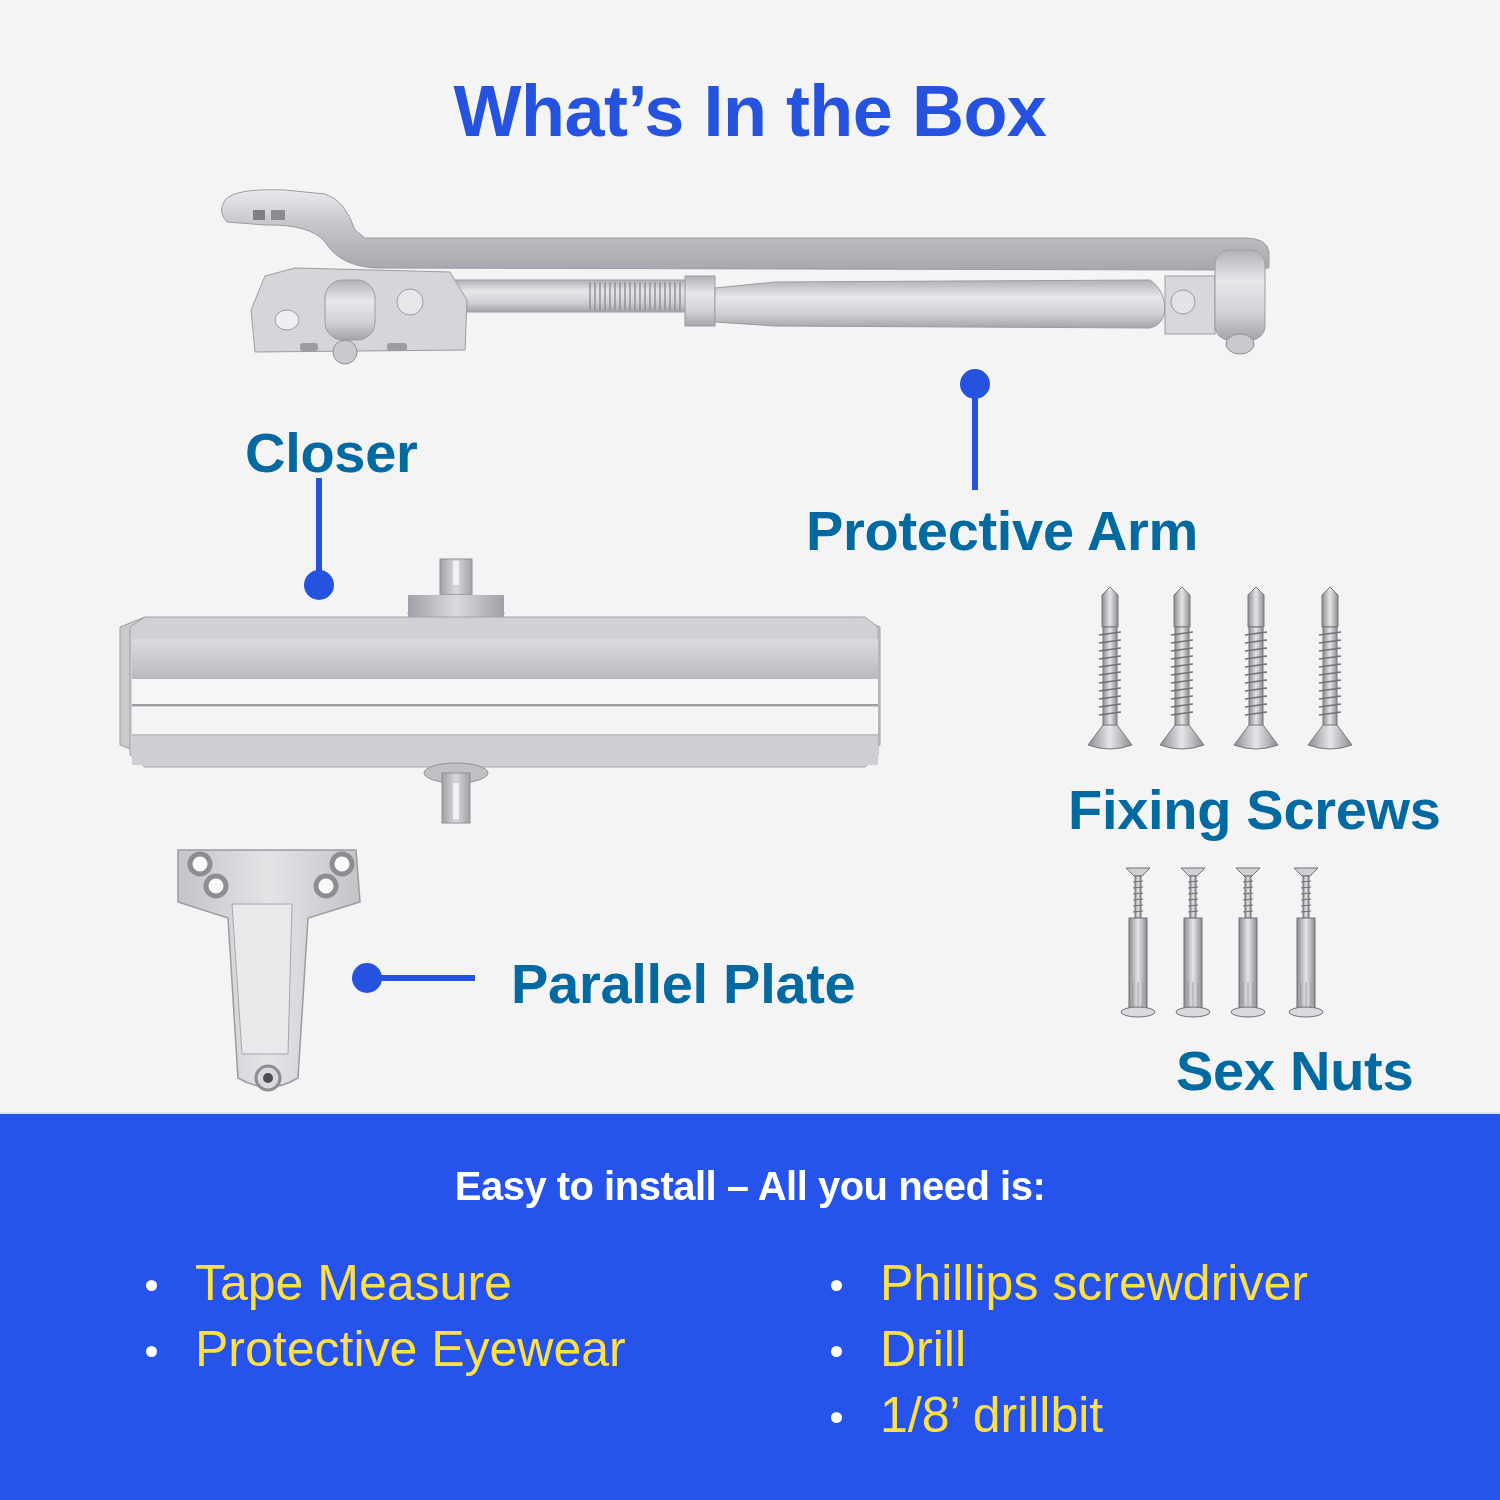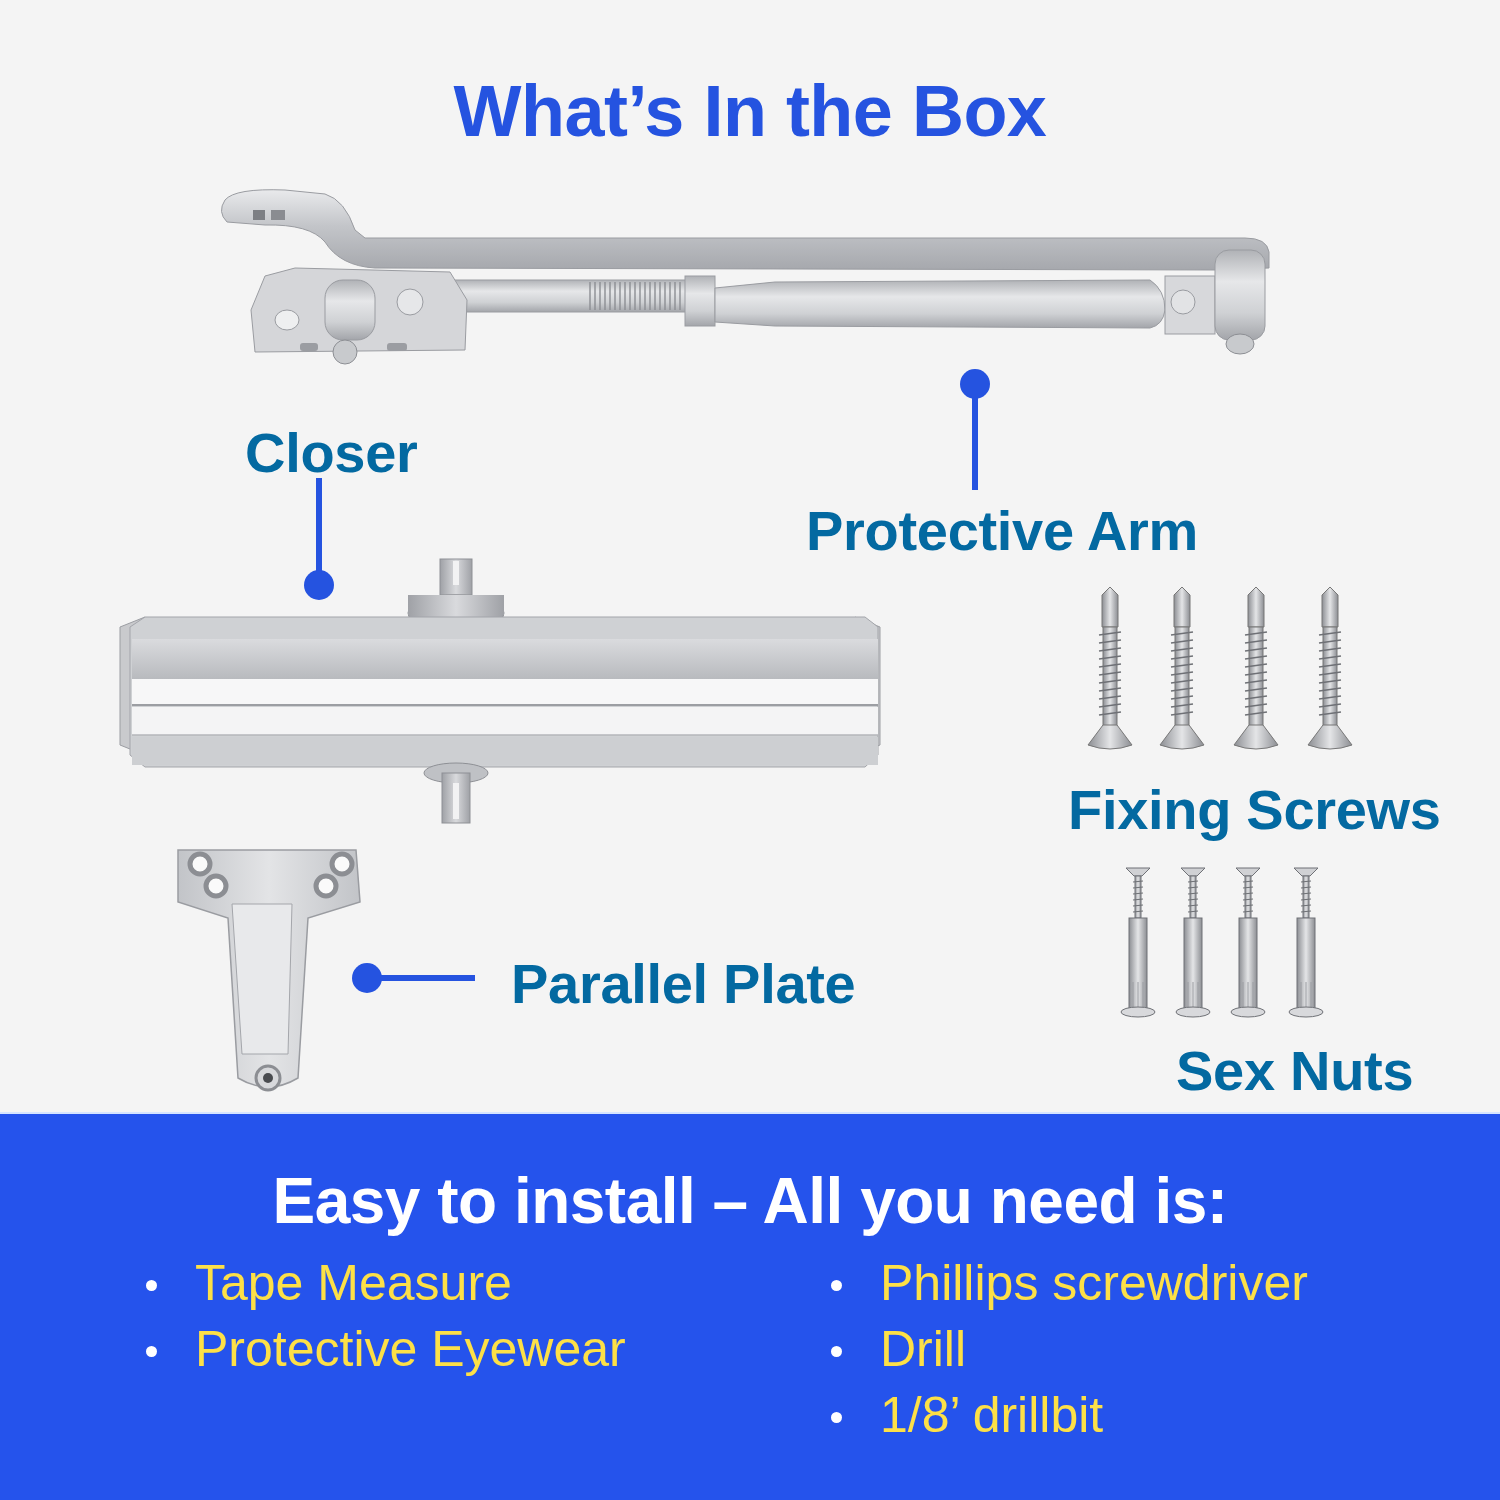--- a/index.html
+++ b/index.html
@@ -28,21 +28,21 @@
   .product { position: absolute; }
 
   
   .band {
     position: absolute; left: 0; top: 1112px; width: 1500px; height: 388px;
     background: #2553ec;
     border-top: 2px solid #d6e4ff;
   }
   .band-title {
     position: absolute; left: 0; top: 50px; width: 1500px; text-align: center;
-    color: #ffffff; font-weight: 700; font-size: 64px; letter-spacing: -0.5px;
+    color: #ffffff; font-weight: 700; font-size: 40px; letter-spacing: -0.5px;
   }
   .list { position: absolute; list-style: none; }
   .list li {
     color: #fde047; font-size: 50px; height: 66px; line-height: 66px;
     white-space: nowrap; position: relative; padding-left: 55px;
   }
   .list li .bullet {
     position: absolute; left: 6px; top: 30px; width: 11px; height: 11px;
     border-radius: 50%; background: #ffffff;
   }

